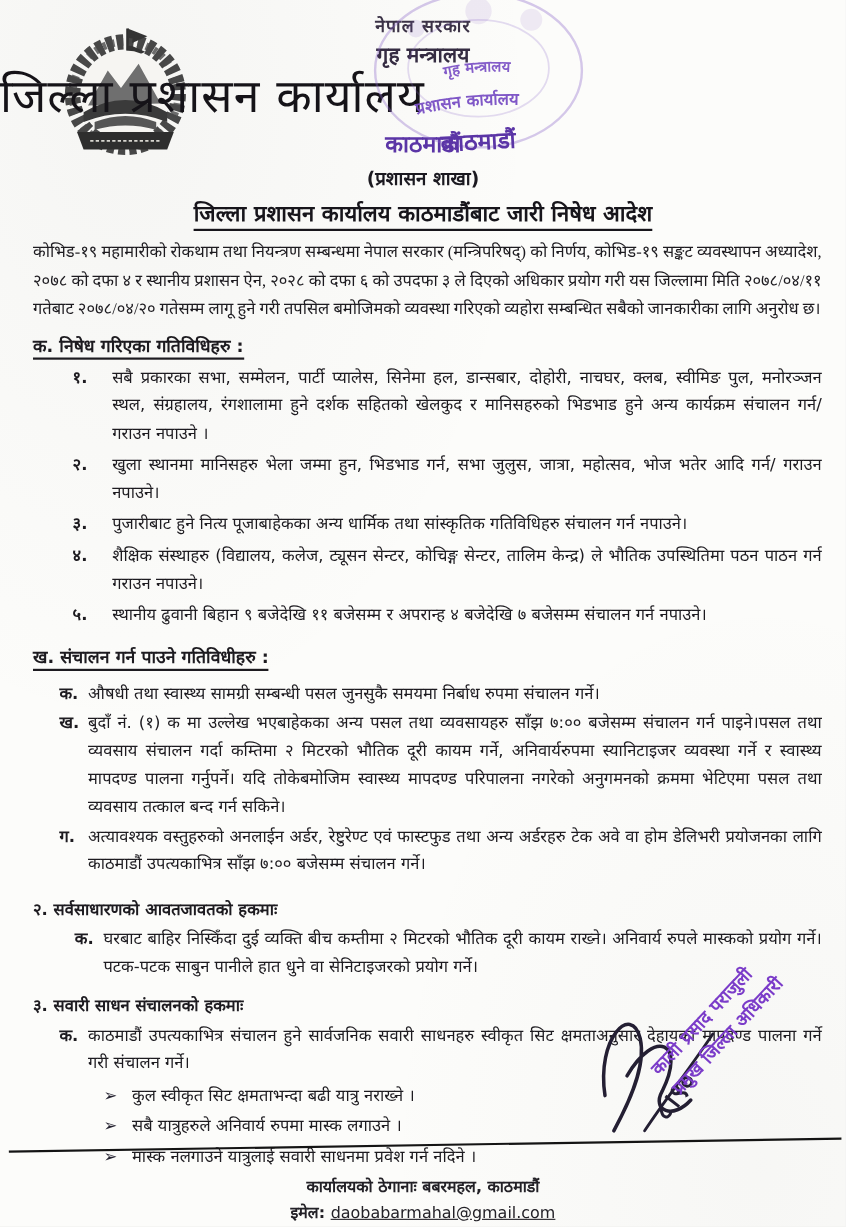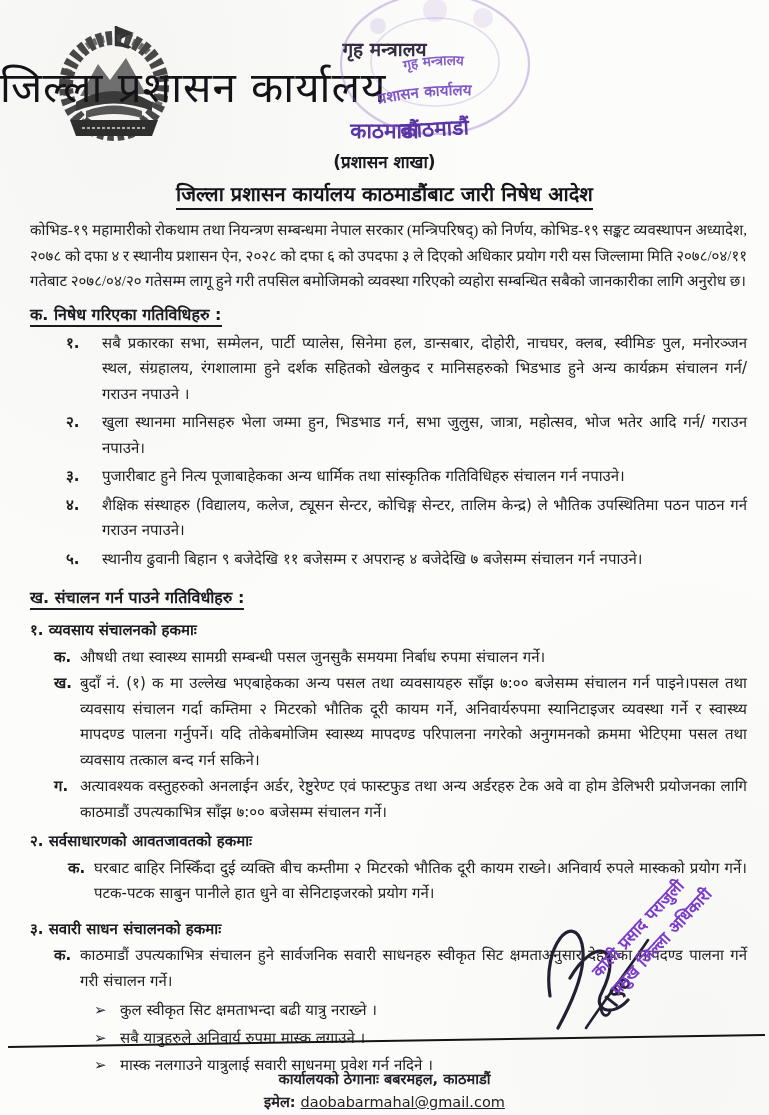--- a/index.html
+++ b/index.html
@@ -91,20 +91,21 @@
 
       <circle cx="72" cy="68" r="40" fill="#f6f5f2"></circle>
       <path d="M38,78 L56,46 L68,62 L84,40 L104,76 Z" fill="#6f6f6f"></path>
       <path d="M34,84 Q72,62 110,84 L110,93 Q72,78 34,93 Z" fill="#3a3a3a"></path>
       <path d="M44,93 Q72,82 100,93 L100,100 Q72,92 44,100 Z" fill="#565656"></path>
 
       <path d="M28,102 L116,102 L110,118 L34,118 Z" fill="#2e2e2e"></path>
       <line x1="40" y1="110" x2="104" y2="110" stroke="#d8d6d0" stroke-width="1.6" stroke-dasharray="3 2"></line>
     </svg>
 
+    <div class="gov-line1">नेपाल सरकार</div>
     <div class="gov-line2">गृह मन्त्रालय</div>
     <div class="office-title">जिल्ला प्रशासन कार्यालय</div>
     <div class="office-city">काठमाडौं</div>
     <div class="branch">(प्रशासन शाखा)</div>
     <div class="doc-title">
       <span>जिल्ला प्रशासन कार्यालय काठमाडौंबाट जारी निषेध आदेश</span>
     </div>
 
     <svg class="stamp" width="235" height="158" viewBox="0 0 235 158">
       <defs>
@@ -155,36 +156,35 @@
         <span class="num">५.</span>
         <span class="txt">स्थानीय ढुवानी बिहान ९ बजेदेखि ११ बजेसम्म र अपरान्ह ४ बजेदेखि ७ बजेसम्म संचालन गर्न नपाउने।</span>
       </li>
     </ol>
 
     <div class="sec-head" style="margin-top:12px;">
       <span>ख. संचालन गर्न पाउने गतिविधीहरु :</span>
     </div>
 
     <div class="group">
-      <div class="group-title">१. व्यवसाय संचालनको हकमाः</div>
       <div class="sub">
         <span class="lbl">क.</span>
         <span class="txt">औषधी तथा स्वास्थ्य सामग्री सम्बन्धी पसल जुनसुकै समयमा निर्बाध रुपमा संचालन गर्ने।</span>
       </div>
       <div class="sub">
         <span class="lbl">ख.</span>
         <span class="txt">बुदाँ नं. (१) क मा उल्लेख भएबाहेकका अन्य पसल तथा व्यवसायहरु साँझ ७:०० बजेसम्म संचालन गर्न पाइने।पसल तथा व्यवसाय संचालन गर्दा कम्तिमा २ मिटरको भौतिक दूरी कायम गर्ने, अनिवार्यरुपमा स्यानिटाइजर व्यवस्था गर्ने र स्वास्थ्य मापदण्ड पालना गर्नुपर्ने। यदि तोकेबमोजिम स्वास्थ्य मापदण्ड परिपालना नगरेको अनुगमनको क्रममा भेटिएमा पसल तथा व्यवसाय तत्काल बन्द गर्न सकिने।</span>
       </div>
       <div class="sub">
         <span class="lbl">ग.</span>
         <span class="txt">अत्यावश्यक वस्तुहरुको अनलाईन अर्डर, रेष्टुरेण्ट एवं फास्टफुड तथा अन्य अर्डरहरु टेक अवे वा होम डेलिभरी प्रयोजनका लागि काठमाडौं उपत्यकाभित्र साँझ ७:०० बजेसम्म संचालन गर्ने।</span>
       </div>
     </div>
 
-    <div class="group" style="margin-top:4px;">
+    <div class="group" style="margin-top:16px;">
       <div class="group-title">२. सर्वसाधारणको आवतजावतको हकमाः</div>
       <div class="sub sub2">
         <span class="lbl">क.</span>
         <span class="txt">घरबाट बाहिर निस्किँदा दुई व्यक्ति बीच कम्तीमा २ मिटरको भौतिक दूरी कायम राख्ने। अनिवार्य रुपले मास्कको प्रयोग गर्ने। पटक-पटक साबुन पानीले हात धुने वा सेनिटाइजरको प्रयोग गर्ने।</span>
       </div>
     </div>
 
     <div class="group" style="margin-top:10px;">
       <div class="group-title">३. सवारी साधन संचालनको हकमाः</div>
       <div class="sub">

